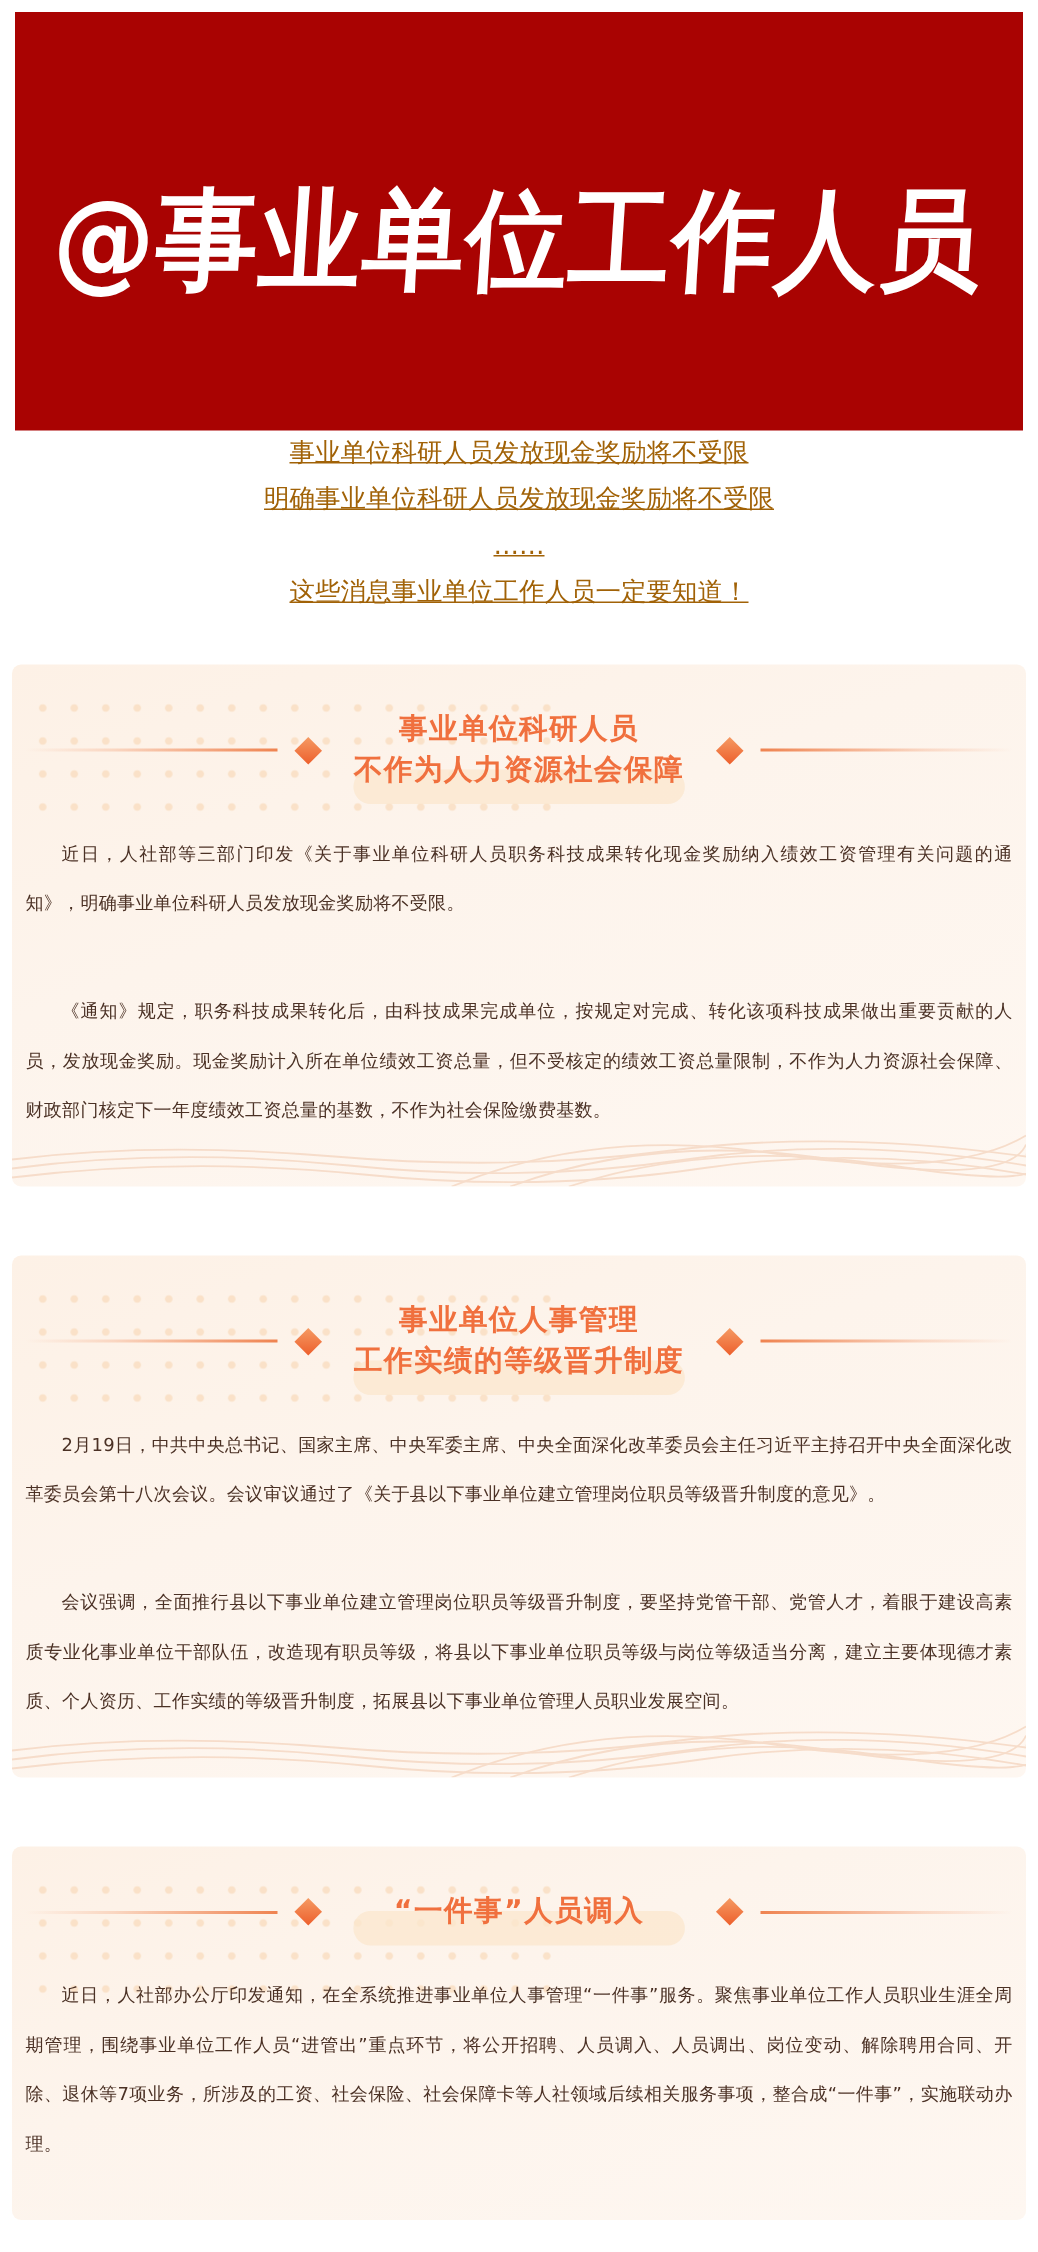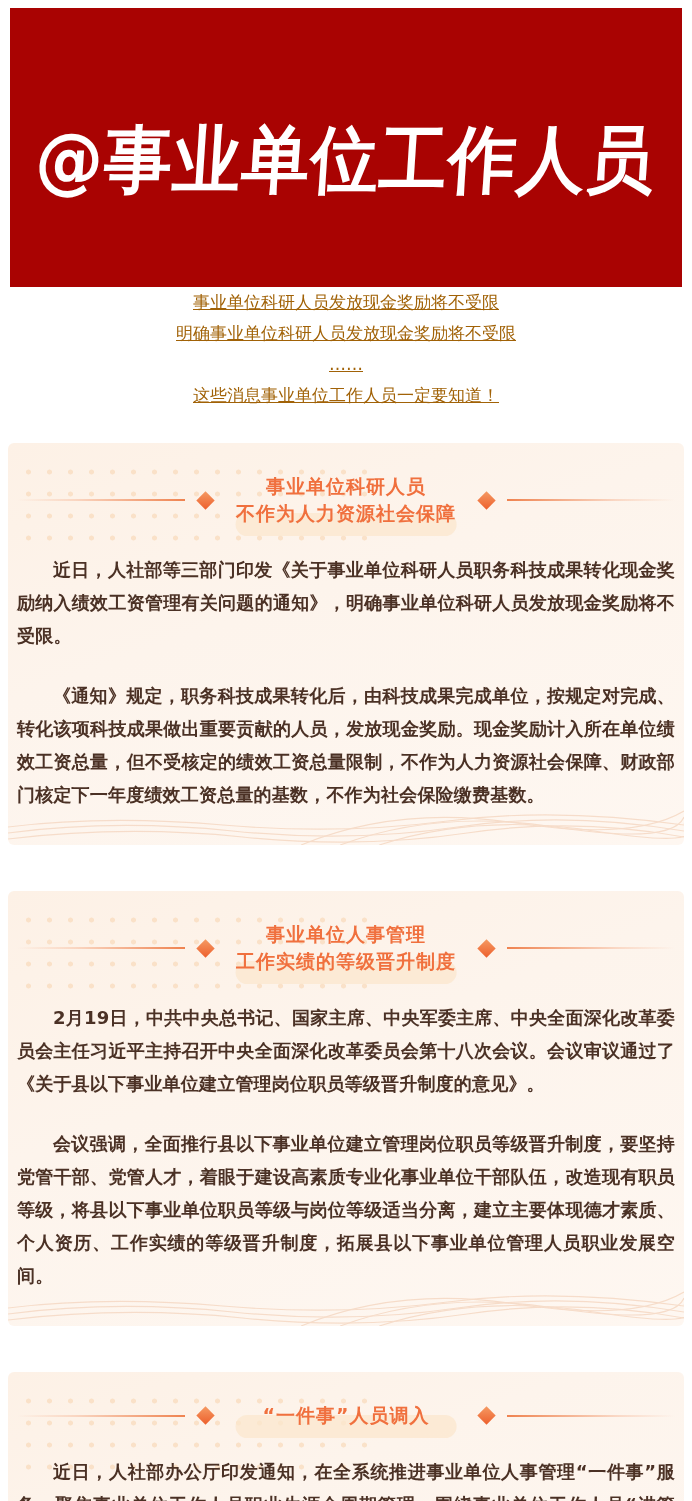--- a/index.html
+++ b/index.html
@@ -94,28 +94,27 @@
     border-radius:13px;
     background:#fbe7cd;
     opacity:.75;
   }
 
   
   .card p {
     position:relative;
     z-index:1;
     color:#4b3125;
-    font-size:18px;
+    font-size:12px;
     line-height:33px;
     text-indent:2em;
     letter-spacing:.2px;
     text-align:justify;
-    font-weight:bold;
-  }
-  .card p + p { margin-top:27px; }
+  }
+  .card p + p { margin-top:39px; }
 
   
   .waves {
     position:absolute;
     left:0; right:0; bottom:0;
     height:42px;
     pointer-events:none;
   }
   .waves svg { display:block; width:100%; height:100%; }
 </style>

